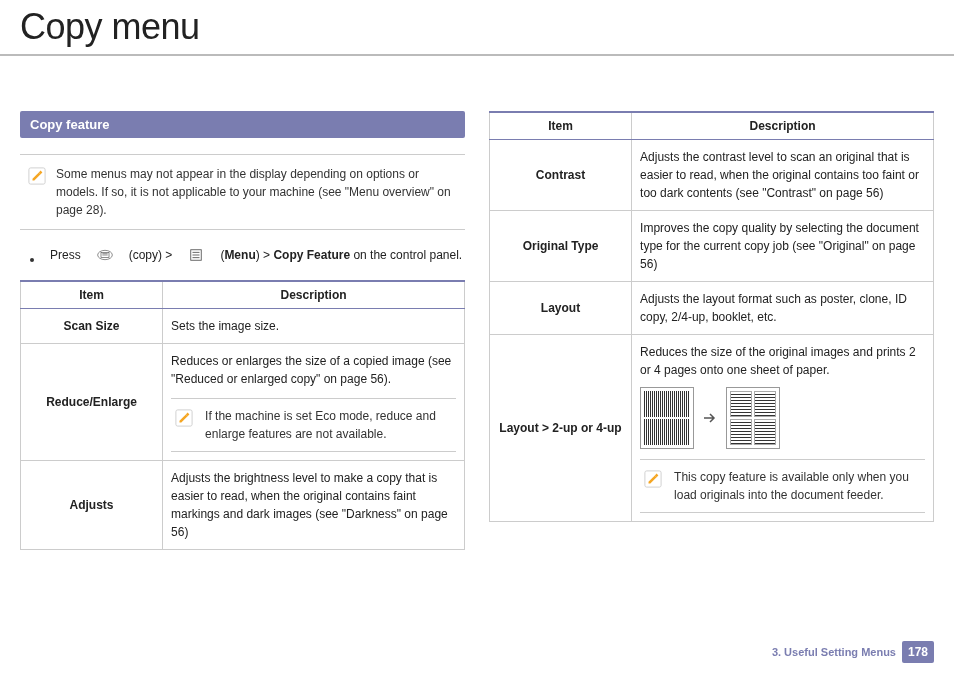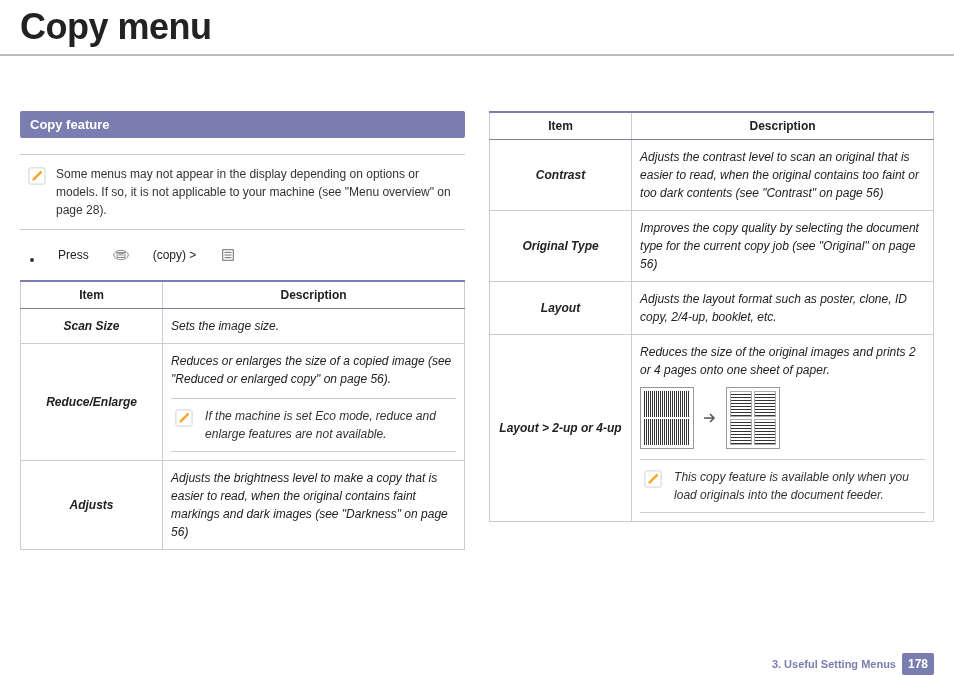--- a/index.html
+++ b/index.html
@@ -6,21 +6,21 @@
   body {
     font-family: "Segoe UI", Arial, sans-serif;
     width: 954px;
     height: 675px;
     background: #fff;
     color: #222;
     position: relative;
   }
   .page-title {
     font-size: 36px;
-    font-weight: 700;
+    font-weight: 400;
     padding: 6px 20px 6px 20px;
     border-bottom: 2px solid #bbb;
     color: #222;
     letter-spacing: -0.5px;
   }
   .columns {
     display: flex;
     gap: 24px;
     padding: 18px 20px 0 20px;
   }
@@ -58,21 +58,21 @@
     flex-shrink: 0;
     margin-top: 2px;
   }
   .intro-text {
     font-size: 12px;
     margin-bottom: 14px;
   }
   .bullet-line {
     display: flex;
     align-items: flex-end;
-    gap: 24px;
+    gap: 16px;
     font-size: 12px;
     margin: 0 0 18px 10px;
   }
   .dot { width:4px; height:4px; background:#333; border-radius:50%; }
   .inline-icon { width: 16px; height: 14px; display:inline-block; vertical-align:middle; }
   table.feature-table {
     width: 100%;
     border-collapse: collapse;
     font-size: 12px;
     border-radius: 12px;
@@ -85,21 +85,20 @@
     border-right: 1px solid #ccc;
     padding: 6px 8px;
     font-weight: 700;
     text-align: center;
   }
   table.feature-table td {
     border: 1px solid #ccc;
     padding: 8px 8px;
     vertical-align: middle;
     line-height: 1.5;
-    font-style: italic;
   }
   table.feature-table td.item-cell {
     font-weight: 700;
     width: 32%;
     text-align: center;
   }
   .layout-figures {
     display: flex;
     gap: 8px;
     margin: 8px 0 4px 0;
@@ -111,21 +110,21 @@
     padding: 3px;
     display: flex;
     flex-direction: column;
     gap: 2px;
   }
   .fig .seg { flex:1; background: repeating-linear-gradient(90deg,#333 0 1px,#fff 1px 2px); }
   .fig.two .row { flex:1; display:flex; gap:2px; }
   .fig.two .cell { flex:1; background: repeating-linear-gradient(0deg,#333 0 1px,#fff 1px 3px); border:1px solid #aaa; }
   .footer {
     position: absolute;
-    bottom: 0;
+    bottom: 12px;
     right: 20px;
     display: flex;
     align-items: center;
     gap: 6px;
     font-size: 11px;
   }
   .footer .label { color: #7a7db0; font-weight: 600; }
   .footer .pagenum {
     background: #7a7db0;
     color: #fff;
@@ -165,20 +164,21 @@
         <line x1="8" y1="6" x2="16" y2="6" stroke="#555"></line>
         <line x1="8" y1="8" x2="16" y2="8" stroke="#555"></line>
       </svg>
       <span>(copy) &gt;</span>
       <svg class="inline-icon" viewBox="0 0 16 16">
         <rect x="2" y="2" width="12" height="12" fill="none" stroke="#555"></rect>
         <line x1="4" y1="5" x2="12" y2="5" stroke="#555"></line>
         <line x1="4" y1="8" x2="12" y2="8" stroke="#555"></line>
         <line x1="4" y1="11" x2="12" y2="11" stroke="#555"></line>
       </svg>
+      <span>(<b>Menu</b><span>) &gt; </span><b>Copy Feature</b><span> on the control panel.</span></span>
     </div>
 
     <table class="feature-table">
       <thead>
         <tr>
           <th>Item</th>
           <th>Description</th>
         </tr>
       </thead>
       <tbody>

